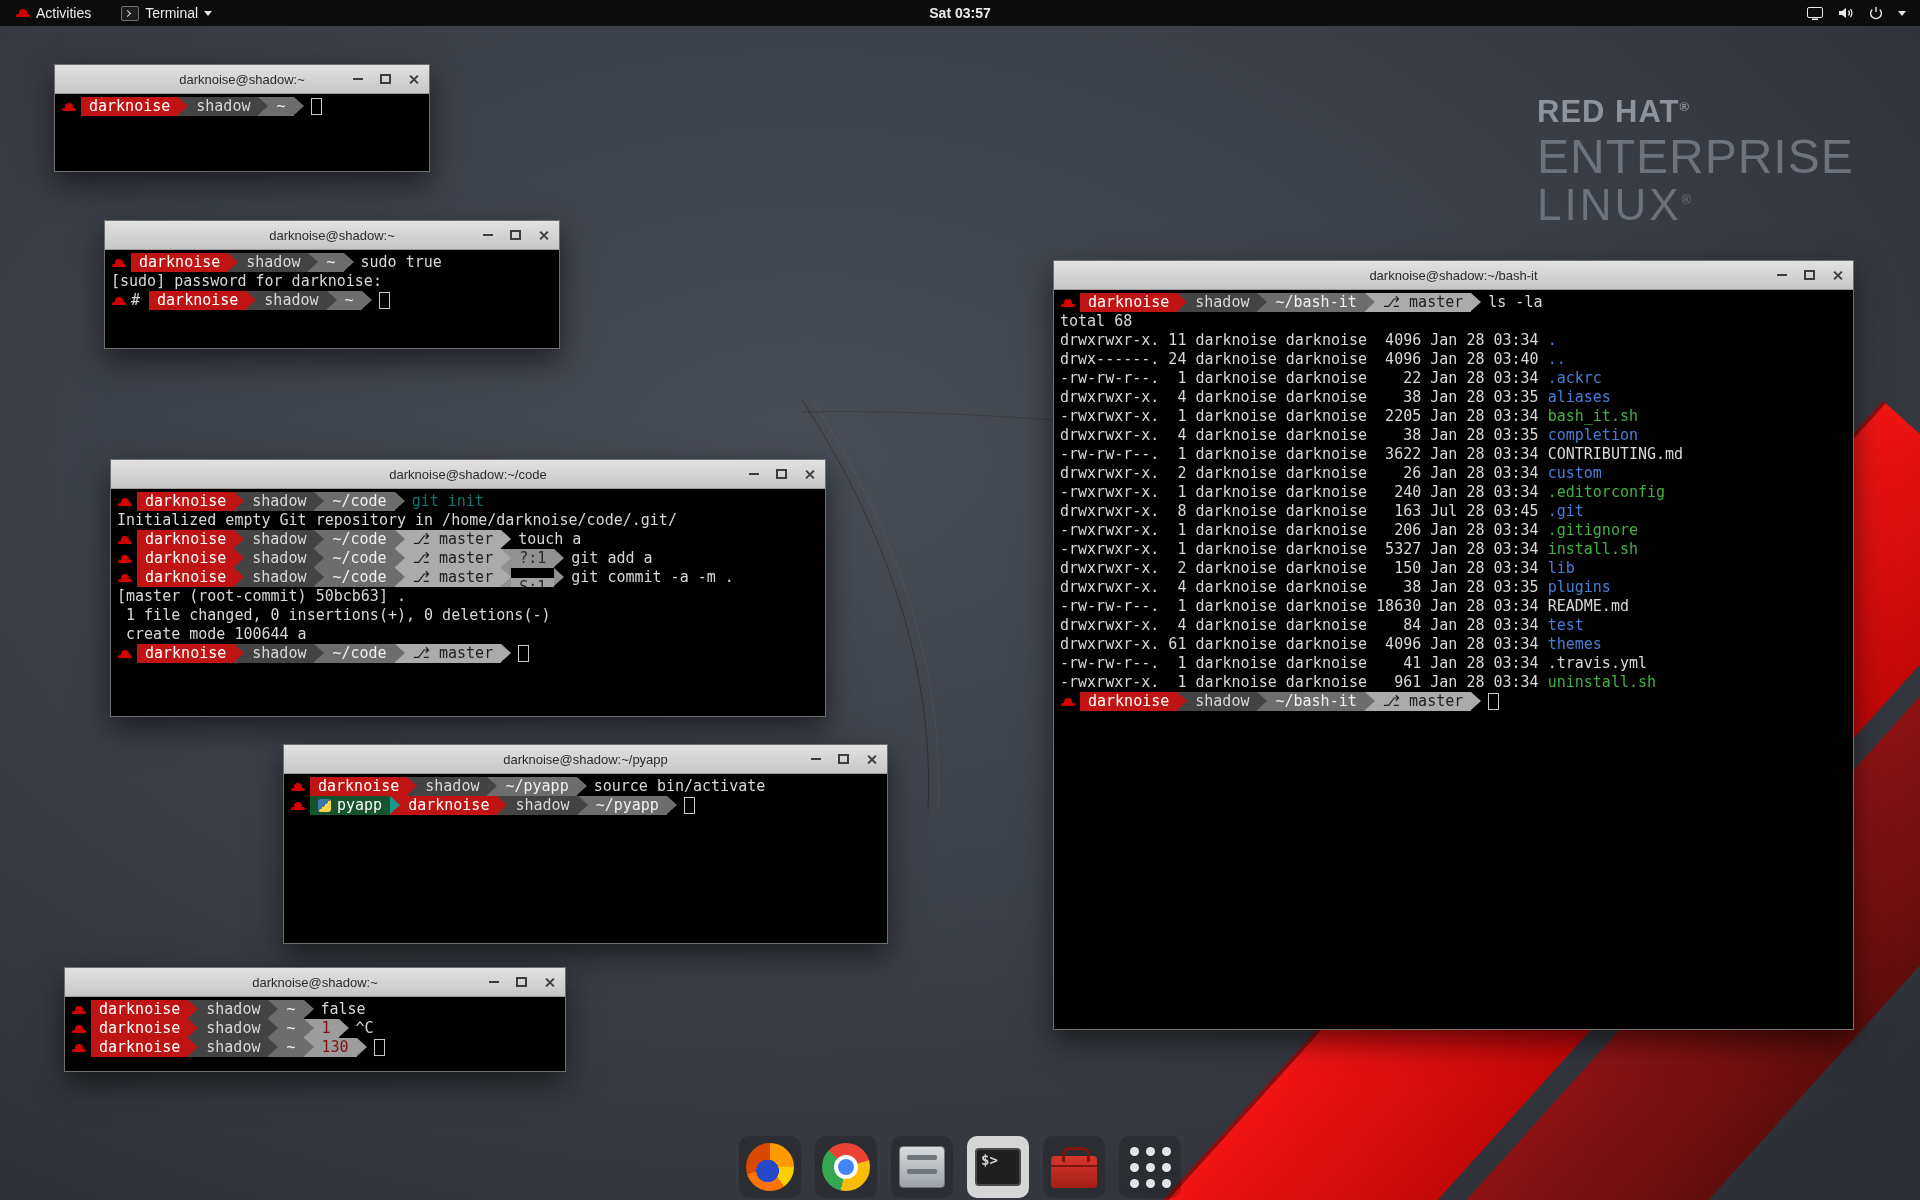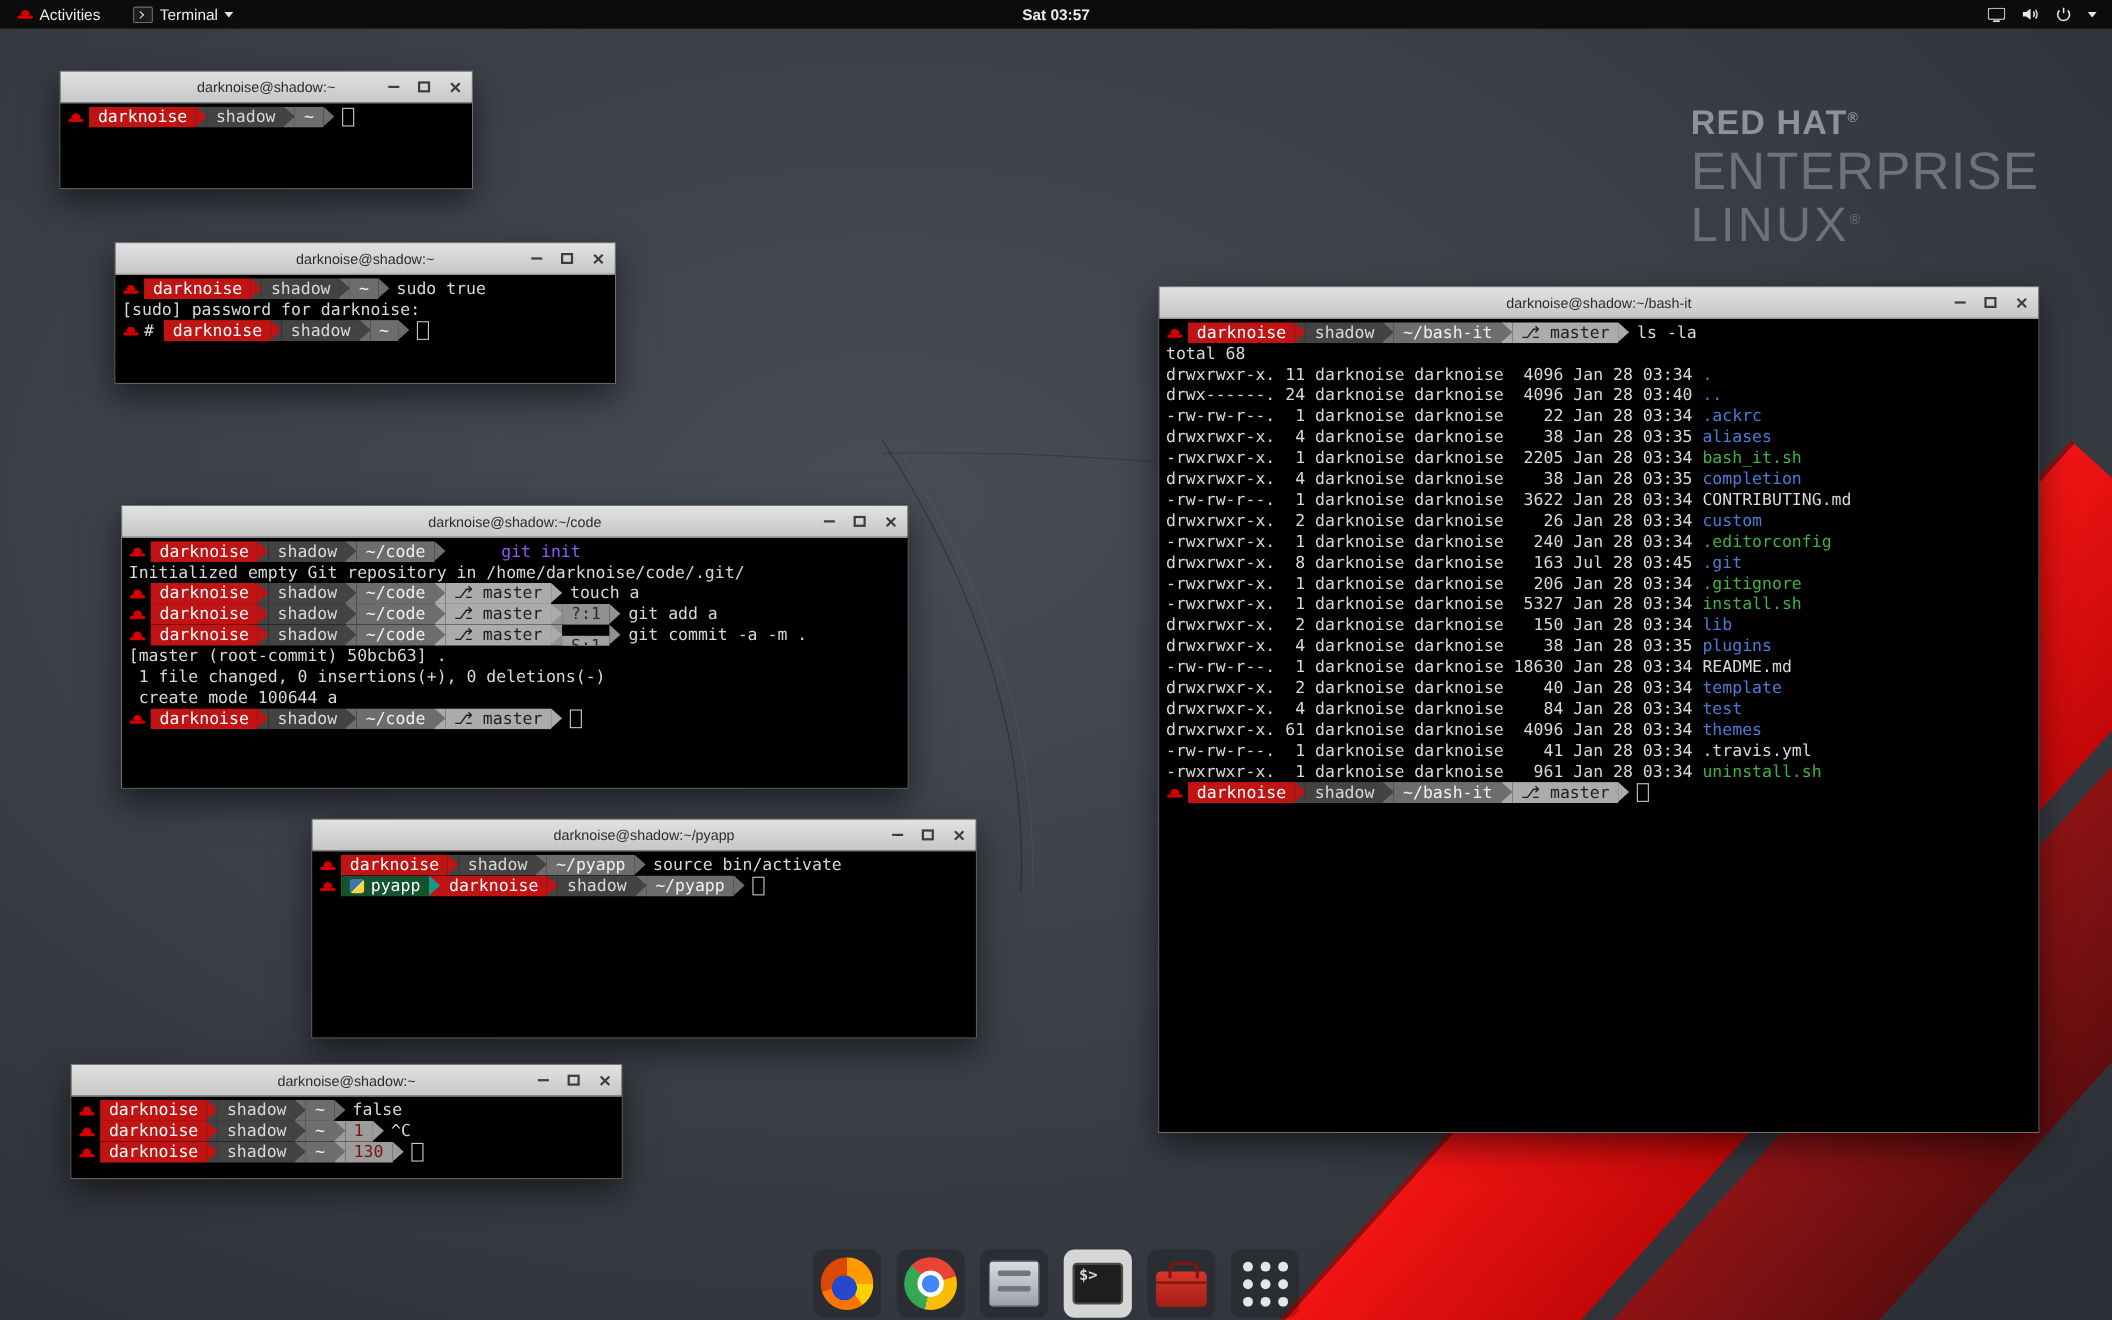--- a/index.html
+++ b/index.html
@@ -248,21 +248,21 @@
         <span class="hat">
           <i class="dome"></i>
           <i class="brim"></i>
         </span>
         <span class="seg" style="background: rgb(192, 20, 20); color: rgb(255, 255, 255);">darknoise</span>
         <span class="sep" style="--from: #c01414; --to: #434343;"></span>
         <span class="seg" style="background: rgb(67, 67, 67); color: rgb(217, 217, 217);">shadow</span>
         <span class="sep" style="--from: #434343; --to: #6d6d6d;"></span>
         <span class="seg" style="background: rgb(109, 109, 109); color: rgb(241, 241, 241);">~/code</span>
         <span class="sep" style="--from: #6d6d6d;"></span>
-        <span class="txt t-cmd" style="color: #8b5cf6; margin-left: 44px;">git init</span>
+        <span class="txt t-cmd" style="color: #0f766e;">git init</span>
       </div>
       <div class="tline">
         <span class="txt t-out" style="color: rgb(216, 216, 216);">Initialized empty Git repository in /home/darknoise/code/.git/</span>
       </div>
       <div class="tline">
         <span class="hat">
           <i class="dome"></i>
           <i class="brim"></i>
         </span>
         <span class="seg" style="background: rgb(192, 20, 20); color: rgb(255, 255, 255);">darknoise</span>
@@ -533,24 +533,20 @@
       </div>
       <div class="tline">
         <span class="txt t-out" style="color: rgb(216, 216, 216);">drwxrwxr-x.  4 darknoise darknoise    38 Jan 28 03:35 </span>
         <span class="txt t-dir" style="color: rgb(74, 125, 214);">plugins</span>
       </div>
       <div class="tline">
         <span class="txt t-out" style="color: rgb(216, 216, 216);">-rw-rw-r--.  1 darknoise darknoise 18630 Jan 28 03:34 </span>
         <span class="txt t-file" style="color: rgb(216, 216, 216);">README.md</span>
       </div>
       <div class="tline">
-        <span class="txt t-out" style="color: rgb(216, 216, 216);">drwxrwxr-x.  2 darknoise darknoise    40 Jan 28 03:34 </span>
-        <span class="txt t-dir" style="color: rgb(74, 125, 214);">template</span>
-      </div>
-      <div class="tline">
         <span class="txt t-out" style="color: rgb(216, 216, 216);">drwxrwxr-x.  4 darknoise darknoise    84 Jan 28 03:34 </span>
         <span class="txt t-dir" style="color: rgb(74, 125, 214);">test</span>
       </div>
       <div class="tline">
         <span class="txt t-out" style="color: rgb(216, 216, 216);">drwxrwxr-x. 61 darknoise darknoise  4096 Jan 28 03:34 </span>
         <span class="txt t-dir" style="color: rgb(74, 125, 214);">themes</span>
       </div>
       <div class="tline">
         <span class="txt t-out" style="color: rgb(216, 216, 216);">-rw-rw-r--.  1 darknoise darknoise    41 Jan 28 03:34 </span>
         <span class="txt t-file" style="color: rgb(216, 216, 216);">.travis.yml</span>

